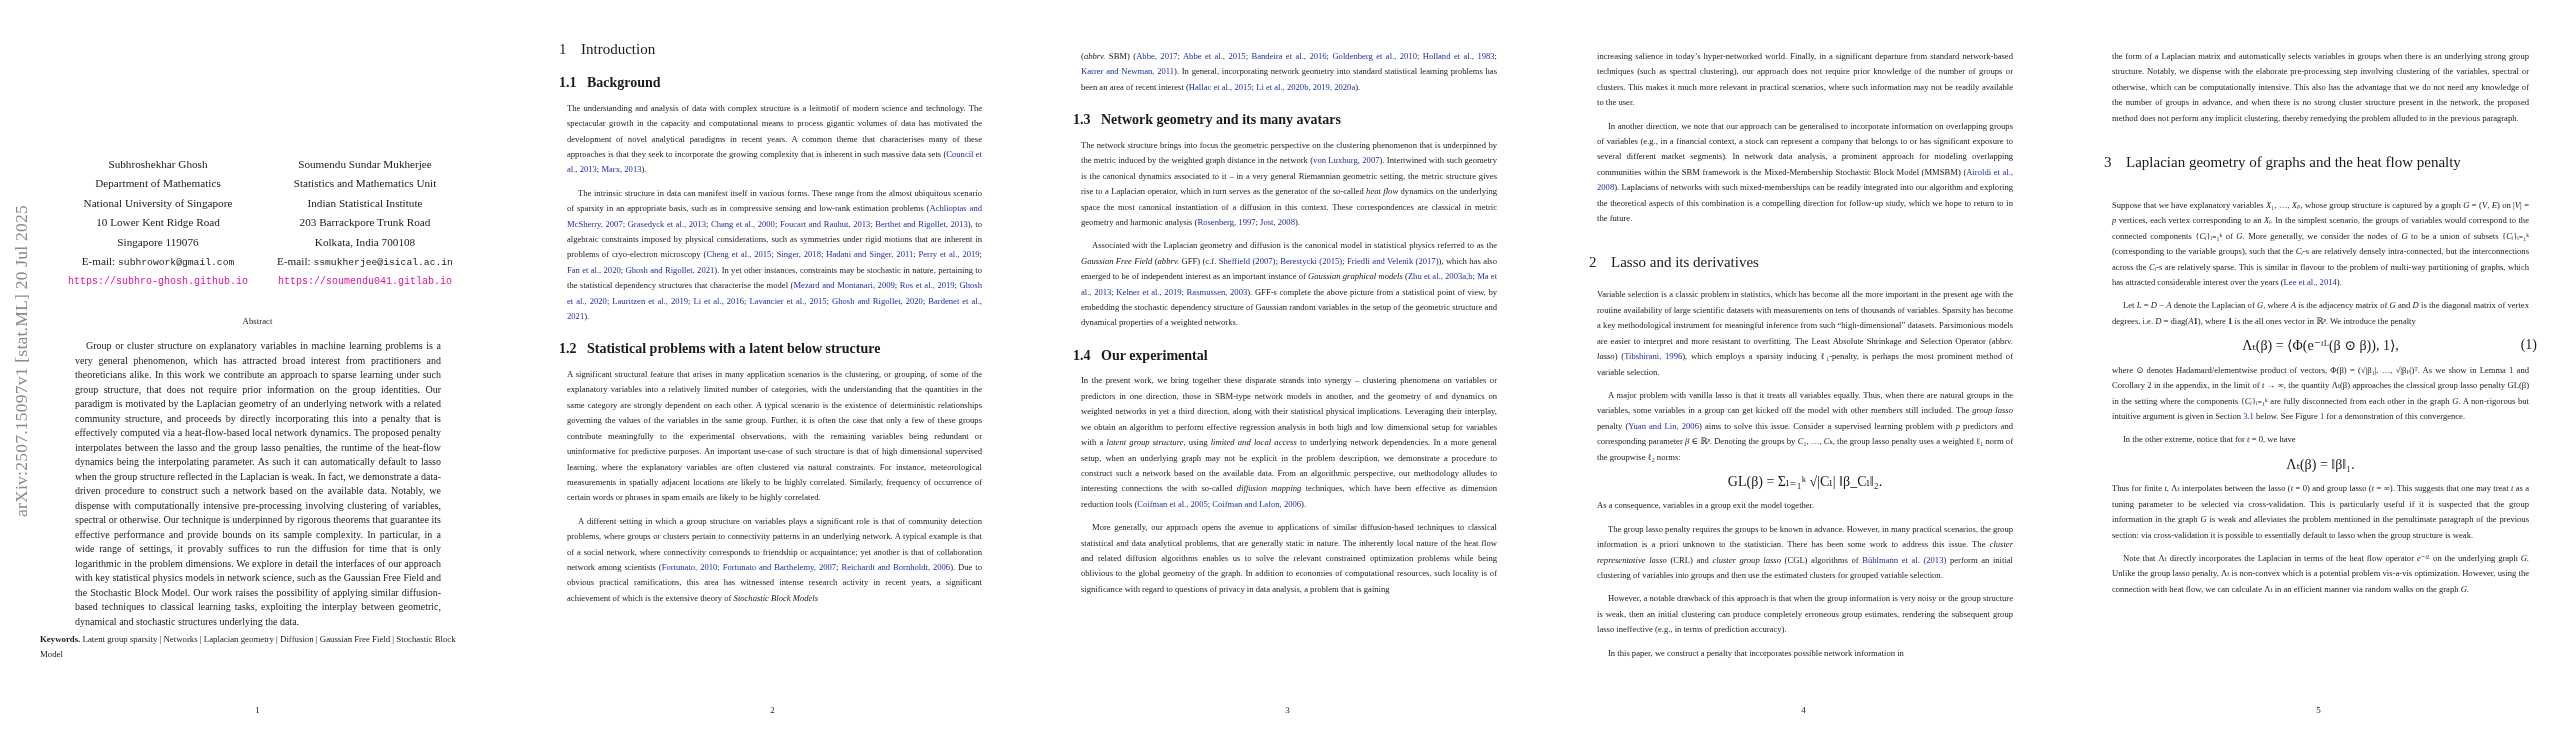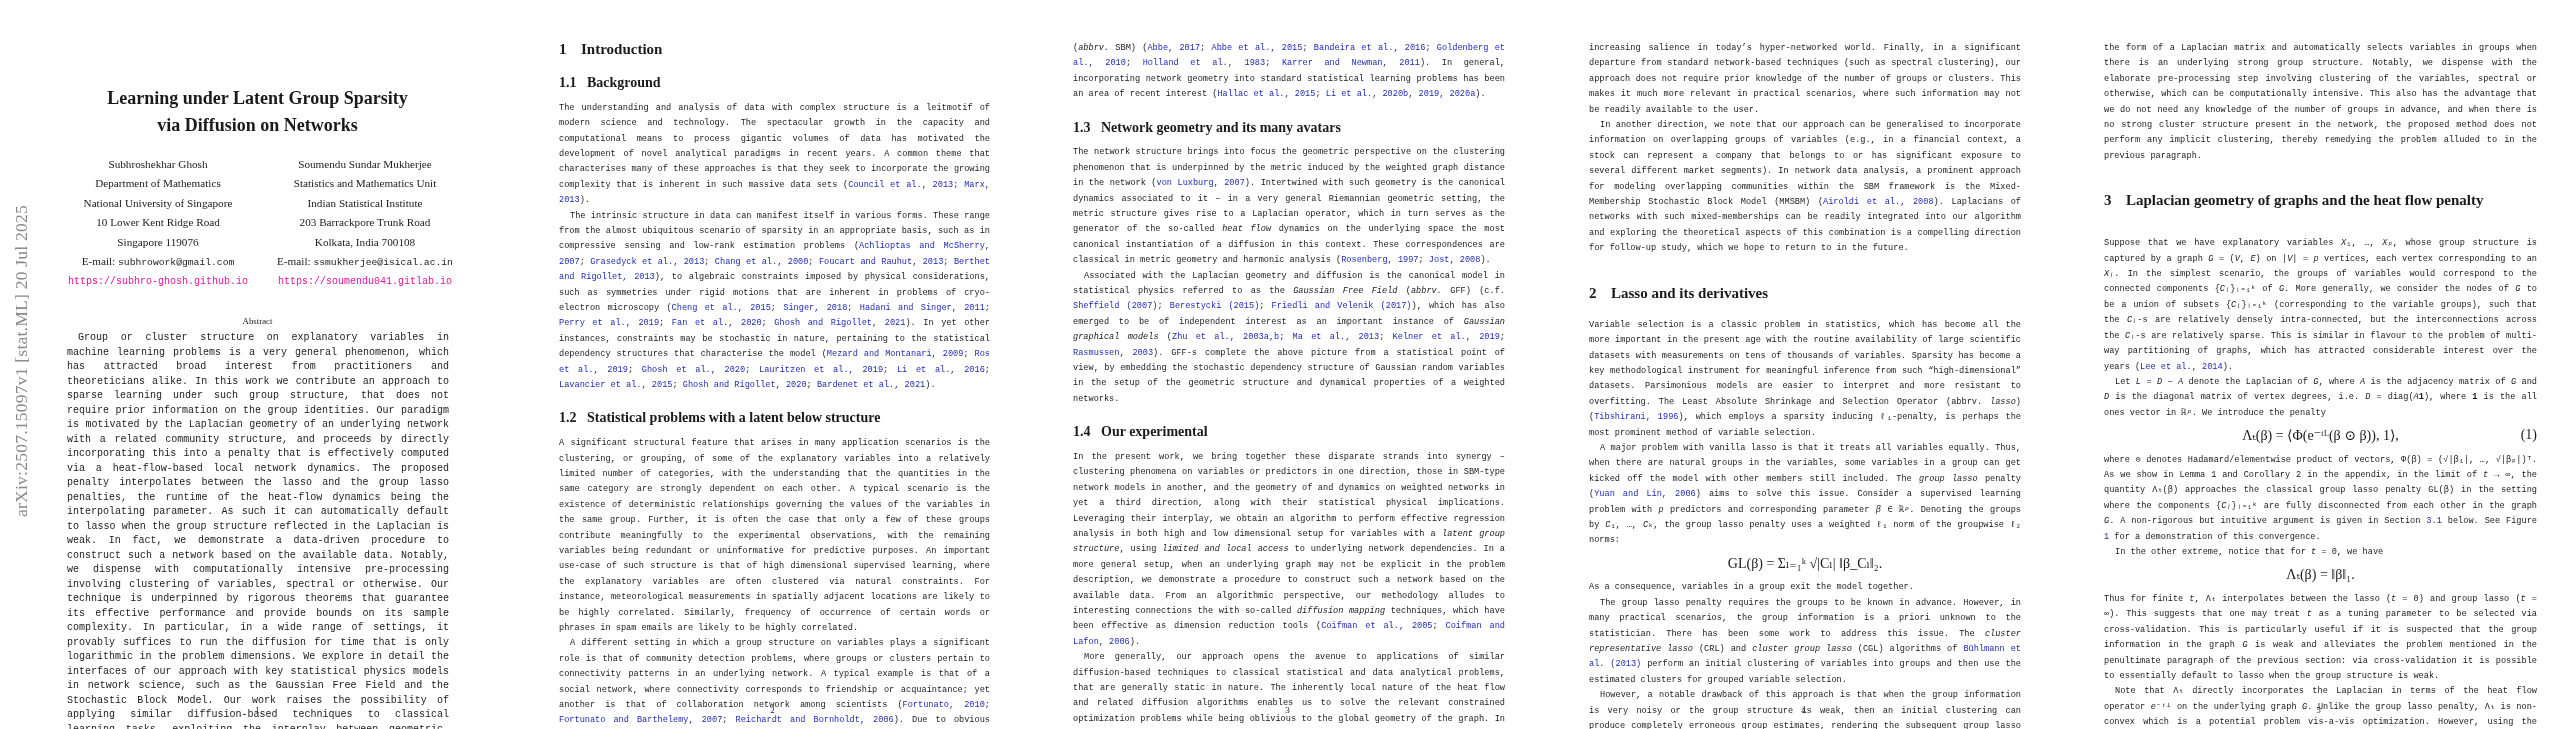--- a/index.html
+++ b/index.html
@@ -1,23 +1,23 @@
 <!DOCTYPE html>
 <html style="font-size:9.7px"><head>
 <meta charset="utf-8">
 <style>
   html, body { margin: 0; padding: 0; background: #ffffff; }
   body { width: 2576px; height: 729px; position: relative; overflow: hidden;
          font-family: "Liberation Serif", "DejaVu Serif", serif; color: #1a1a1a; }
   .page { position: absolute; top: 0; width: 515px; height: 729px; background: #fff; }
   .page-num { position: absolute; top: 705px; left: 0; width: 100%; text-align: center; font-size: 9px; }
   .col { position: absolute; }
-  .p { font-size: 8.6px; line-height: 15.4px; text-align: justify; margin: 0; hyphens: auto; font-family: Liberation Mono, monospace; }
+  .p { font-size: 8.6px; line-height: 15.4px; text-align: justify; margin: 8px; hyphens: auto; }
   .p.indent { text-indent: 11px; }
-  .h1 { font-weight: bold; font-size: 15px; margin: 0; }
+  .h1 { font-weight: normal; font-size: 15px; margin: 0; }
   .h2 { font-weight: bold; font-size: 14px; margin: 0; }
   .h1 .num, .h2 .num { display: inline-block; }
   .h1 .num { width: 22px; }
   .h2 .num { width: 28px; }
   .cite { color: #1f2bb0; }
   .em { font-style: italic; }
   .strong { font-weight: bold; }
   .eq { text-align: center; font-size: 14px; position: relative; margin: 0; }
   .eq .eqnum { position: absolute; right: 0; }
   
@@ -35,24 +35,20 @@
   .abstract .p { font-size: 10px; line-height: 14.5px; }
   .keywords { position: absolute; top: 632px; left: 40px; width: 437px; font-size: 8.8px; line-height: 15px; }
 </style>
 </head>
 <body>
 
 <div class="page" style="left:0px;">
   <div class="stamp">
     <span>arXiv:2507.15097v1  [stat.ML]  20 Jul 2025</span>
   </div>
-  <div class="title">
-    <div>Learning under Latent Group Sparsity</div>
-    <div>via Diffusion on Networks</div>
-  </div>
 
   <div class="author" style="left:58px; width:200px;">
     <div>Subhroshekhar Ghosh</div>
     <div>Department of Mathematics</div>
     <div>National University of Singapore</div>
     <div>10 Lower Kent Ridge Road</div>
     <div>Singapore 119076</div>
     <div><span>E-mail: </span><span class="mono">subhrowork@gmail.com</span></div>
     <div class="url">https://subhro-ghosh.github.io</div>
   </div>
@@ -63,20 +59,23 @@
     <div>Indian Statistical Institute</div>
     <div>203 Barrackpore Trunk Road</div>
     <div>Kolkata, India 700108</div>
     <div><span>E-mail: </span><span class="mono">ssmukherjee@isical.ac.in</span></div>
     <div class="url">https://soumendu041.gitlab.io</div>
   </div>
 
   <div class="abstract-title">Abstract</div>
   <div class="abstract">
     <p class="p indent">Group or cluster structure on explanatory variables in machine learning problems is a very general phenomenon, which has attracted broad interest from practitioners and theoreticians alike. In this work we contribute an approach to sparse learning under such group structure, that does not require prior information on the group identities. Our paradigm is motivated by the Laplacian geometry of an underlying network with a related community structure, and proceeds by directly incorporating this into a penalty that is effectively computed via a heat-flow-based local network dynamics. The proposed penalty interpolates between the lasso and the group lasso penalties, the runtime of the heat-flow dynamics being the interpolating parameter. As such it can automatically default to lasso when the group structure reflected in the Laplacian is weak. In fact, we demonstrate a data-driven procedure to construct such a network based on the available data. Notably, we dispense with computationally intensive pre-processing involving clustering of variables, spectral or otherwise. Our technique is underpinned by rigorous theorems that guarantee its effective performance and provide bounds on its sample complexity. In particular, in a wide range of settings, it provably suffices to run the diffusion for time that is only logarithmic in the problem dimensions. We explore in detail the interfaces of our approach with key statistical physics models in network science, such as the Gaussian Free Field and the Stochastic Block Model. Our work raises the possibility of applying similar diffusion-based techniques to classical learning tasks, exploiting the interplay between geometric, dynamical and stochastic structures underlying the data.</p>
+  </div>
+  <div class="keywords">
+    <span class="strong">Keywords.</span><span> Latent group sparsity | Networks | Laplacian geometry | Diffusion | Gaussian Free Field | Stochastic Block Model</span>
   </div>
   <div class="page-num">1</div>
 </div>
 
 <div class="page" style="left:515px;">
   <div class="col" style="left:44px; top:41px; width:431px;">
       <div class="h1" style="margin-top: 0px; margin-bottom: 16px;"><span class="num">1</span><span>Introduction</span></div>
       <div class="h2" style="margin-top: 17px; margin-bottom: 9.7px;"><span class="num">1.1</span><span>Background</span></div>
       <p class="p"><span>The understanding and analysis of data with complex structure is a leitmotif of modern science and technology. The spectacular growth in the capacity and computational means to process gigantic volumes of data has motivated the development of novel analytical paradigms in recent years. A common theme that characterises many of these approaches is that they seek to incorporate the growing complexity that is inherent in such massive data sets (</span><span class="cite">Council et al., 2013</span><span>; </span><span class="cite">Marx, 2013</span><span>).</span></p>
       <p class="p indent"><span>The intrinsic structure in data can manifest itself in various forms. These range from the almost ubiquitous scenario of sparsity in an appropriate basis, such as in compressive sensing and low-rank estimation problems (</span><span class="cite">Achlioptas and McSherry, 2007</span><span>; </span><span class="cite">Grasedyck et al., 2013</span><span>; </span><span class="cite">Chang et al., 2000</span><span>; </span><span class="cite">Foucart and Rauhut, 2013</span><span>; </span><span class="cite">Berthet and Rigollet, 2013</span><span>), to algebraic constraints imposed by physical considerations, such as symmetries under rigid motions that are inherent in problems of cryo-electron microscopy (</span><span class="cite">Cheng et al., 2015</span><span>; </span><span class="cite">Singer, 2018</span><span>; </span><span class="cite">Hadani and Singer, 2011</span><span>; </span><span class="cite">Perry et al., 2019</span><span>; </span><span class="cite">Fan et al., 2020</span><span>; </span><span class="cite">Ghosh and Rigollet, 2021</span><span>). In yet other instances, constraints may be stochastic in nature, pertaining to the statistical dependency structures that characterise the model (</span><span class="cite">Mezard and Montanari, 2009</span><span>; </span><span class="cite">Ros et al., 2019</span><span>; </span><span class="cite">Ghosh et al., 2020</span><span>; </span><span class="cite">Lauritzen et al., 2019</span><span>; </span><span class="cite">Li et al., 2016</span><span>; </span><span class="cite">Lavancier et al., 2015</span><span>; </span><span class="cite">Ghosh and Rigollet, 2020</span><span>; </span><span class="cite">Bardenet et al., 2021</span><span>).</span></p>

